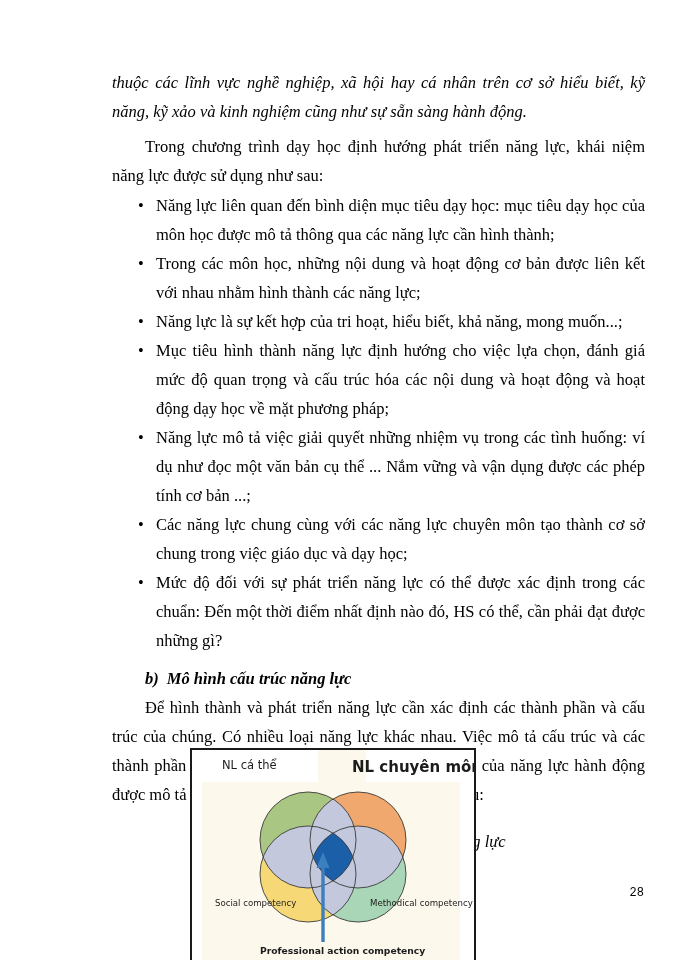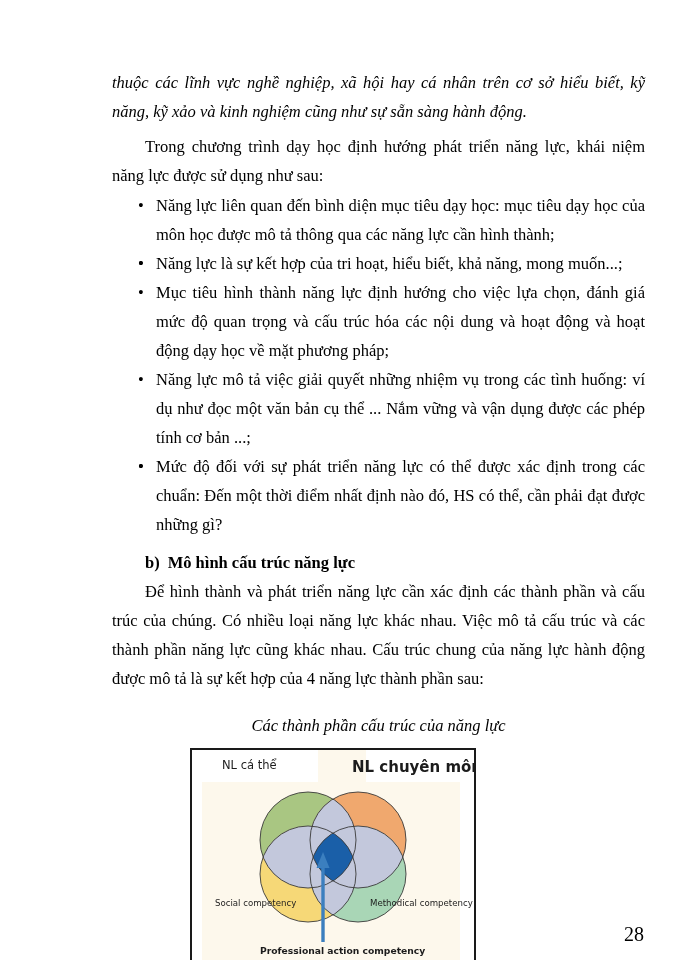--- a/index.html
+++ b/index.html
@@ -68,20 +68,21 @@
     top: 0;
     font-size: 16.5px;
     line-height: 29px;
   }
 
   
   .heading-b {
     margin: 9px 0 0 0;
     padding-left: 33px;
     font-weight: bold;
+    font-style: italic;
     font-size: 16.5px;
     line-height: 29px;
   }
   .heading-b .lbl { margin-right: 8px; }
 
   
   .fig-caption {
     margin-top: 22px;
     text-align: center;
     font-style: italic;
@@ -167,58 +168,59 @@
     top: 100px;
     width: 26px;
     height: 94px;
   }
 
   
   .page-number {
     position: absolute;
     right: 56px;
     top: 886px;
-    font-size: 20px;
-    font-family: Liberation Serif, serif;
-    margin-top: 37px;
+    font-size: 12px;
+    font-family: Liberation Mono, monospace;
   }
 </style>
 </head>
 <body>
 
 <div class="page">
 
   <div class="content">
 
     <p class="para-italic">thuộc các lĩnh vực nghề nghiệp, xã hội hay cá nhân trên cơ sở hiểu biết, kỹ năng, kỹ xảo và kinh nghiệm cũng như sự sẵn sàng hành động.</p>
 
     <p class="para tight">Trong chương trình dạy học định hướng phát triển năng lực, khái niệm năng lực được sử dụng như sau:</p>
 
     <ul class="bullets">
       <li>
         <span class="dot">•</span>
         <span>Năng lực liên quan đến bình diện mục tiêu dạy học: mục tiêu dạy học của môn học được mô tả thông qua các năng lực cần hình thành;</span>
       </li>
       <li>
         <span class="dot">•</span>
+        <span>Trong các môn học, những nội dung và hoạt động cơ bản được liên kết với nhau nhằm hình thành các năng lực;</span>
       </li>
       <li>
         <span class="dot">•</span>
         <span>Năng lực là sự kết hợp của tri hoạt, hiểu biết, khả năng, mong muốn...;</span>
       </li>
       <li>
         <span class="dot">•</span>
         <span>Mục tiêu hình thành năng lực định hướng cho việc lựa chọn, đánh giá mức độ quan trọng và cấu trúc hóa các nội dung và hoạt động và hoạt động dạy học về mặt phương pháp;</span>
       </li>
       <li>
         <span class="dot">•</span>
         <span>Năng lực mô tả việc giải quyết những nhiệm vụ trong các tình huống: ví dụ như đọc một văn bản cụ thể ... Nắm vững và vận dụng được các phép tính cơ bản ...;</span>
       </li>
       <li>
         <span class="dot">•</span>
+        <span>Các năng lực chung cùng với các năng lực chuyên môn tạo thành cơ sở chung trong việc giáo dục và dạy học;</span>
       </li>
       <li>
         <span class="dot">•</span>
         <span>Mức độ đối với sự phát triển năng lực có thể được xác định trong các chuẩn: Đến một thời điểm nhất định nào đó, HS có thể, cần phải đạt được những gì?</span>
       </li>
     </ul>
 
     <p class="heading-b">
       <span class="lbl">b)</span><span>Mô hình cấu trúc năng lực</span>
     </p>

